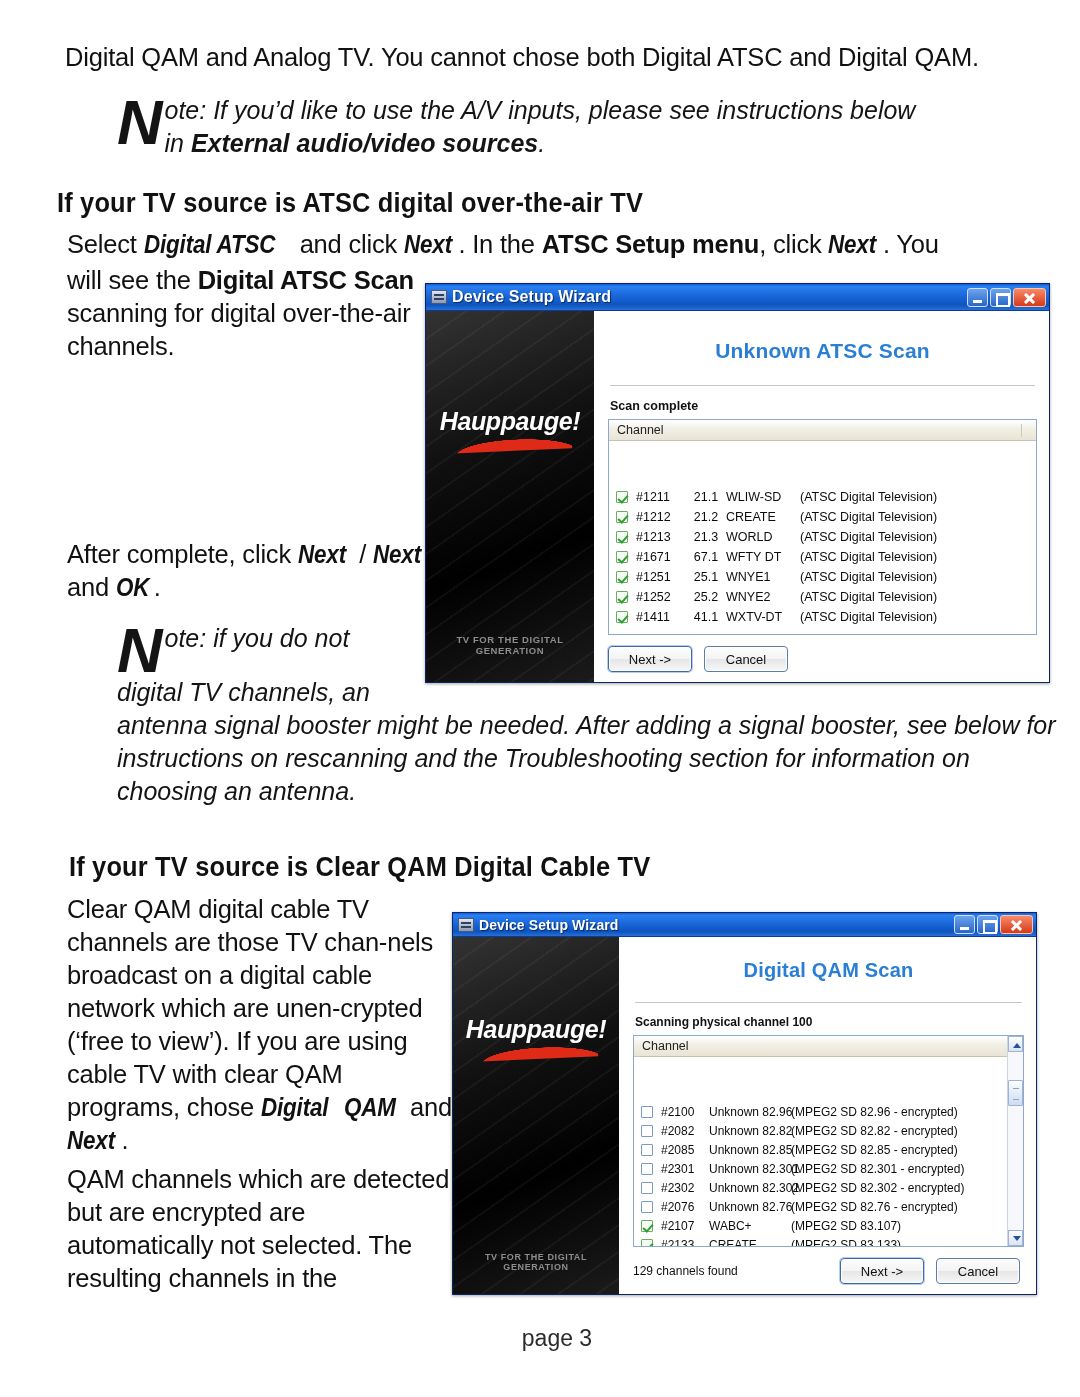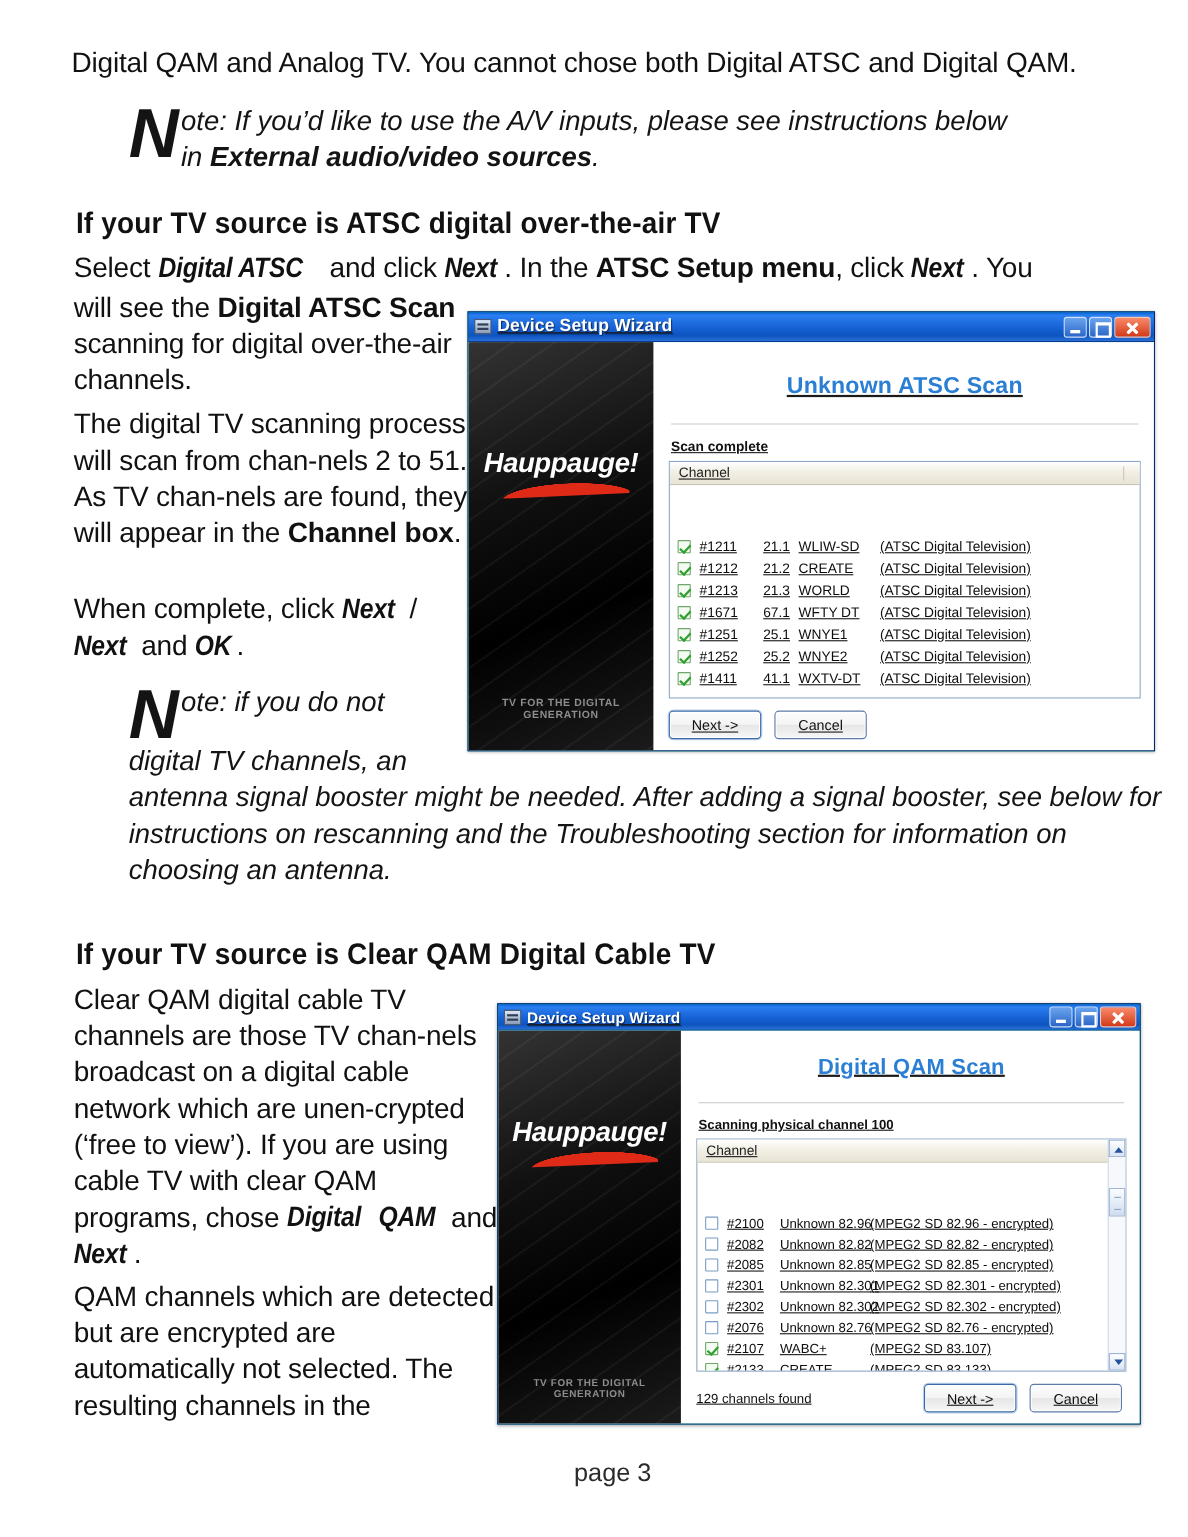--- a/index.html
+++ b/index.html
@@ -65,44 +65,43 @@
   
   .heading {
     position: absolute;
     font-size: 27px;
     font-weight: bold;
     letter-spacing: 0.2px;
     color: #111;
     font-stretch: condensed;
   }
   .heading span { display: inline-block; transform: scaleX(0.94); transform-origin: left center; }
-  .h-atsc { left: 52px; top: 188px; width: 960px; }
+  .h-atsc { left: 40px; top: 188px; width: 960px; }
   .h-qam  { left: 52px; top: 852px; width: 960px; }
 
   
   .col-a { position: absolute; left: 50px; top: 228px; width: 990px; }
   .col-b { position: absolute; left: 50px; top: 264px; width: 350px; }
   .col-c { position: absolute; left: 50px; top: 370px; width: 360px; }
   .col-d { position: absolute; left: 50px; top: 538px; width: 370px; }
   .col-e { position: absolute; left: 50px; top: 893px; width: 390px; }
   .col-f { position: absolute; left: 50px; top: 1163px; width: 390px; }
 
   .footer {
     position: absolute; left: 0; top: 1325px; width: 1080px;
     text-align: center; font-size: 23px; color: #2b2b2b;
   }
 
   
   .winxp {
     position: absolute;
-    background: #14b8a6;
+    background: #a21caf;
     border: 1px solid #0a246a;
     box-shadow: 0 1px 3px rgba(0,0,0,0.35);
     font-family: "Liberation Sans", sans-serif;
-    text-decoration: underline;
   }
   .dlg1 { left: 408px; top: 283px; width: 625px; height: 400px; }
   .dlg2 { left: 435px; top: 912px; width: 585px; height: 383px; }
 
   .titlebar {
     height: 27px;
     background: linear-gradient(180deg,#0a5fd8 0%, #2b7ff0 10%, #1763d6 52%, #0d54c0 80%, #2a6fd6 100%);
     display: flex; align-items: center;
     padding: 0 3px 0 5px;
     border-bottom: 1px solid #0a3d91;
@@ -308,26 +307,23 @@
   <div class="heading h-atsc"><span>If your TV source is ATSC digital over-the-air TV</span></div>
 
   <div class="col-a para">
     <span>Select </span><span class="cond-bi">Digital ATSC</span><span> and click </span><span class="cond-bi">Next</span><span>. In the </span><span class="b">ATSC Setup menu</span><span>, click </span><span class="cond-bi">Next</span><span>.  You</span>
   </div>
 
   <div class="col-b para">
     <span>will see the </span><span class="b">Digital ATSC</span><span> </span><span class="b">Scan</span><span> scanning for digital over-the-air channels.</span>
   </div>
 
-  <div class="col-c para">
-    <span>The digital TV scanning process will scan from chan-nels 2 to 51.  As TV chan-nels are found, they will appear in the </span><span class="b">Channel box</span><span>.</span>
-  </div>
 
   <div class="col-d para">
-    <span>When complete, click </span><span class="cond-bi">Next</span><span> / </span><span class="cond-bi">Next</span><span> and </span><span class="cond-bi">OK</span><span>.</span>
+    <span>After complete, click </span><span class="cond-bi">Next</span><span> / </span><span class="cond-bi">Next</span><span> and </span><span class="cond-bi">OK</span><span>.</span>
   </div>
 
   <div class="note note-2">
     <span class="dropcap">N</span>
     <span class="l1" style="width:300px;display:inline-block;">ote: if you do not</span>
     <span class="l2" style="width:300px;display:inline-block;">receive any ATSC</span>
     <span class="l3" style="width:360px;display:block;clear:left;">digital TV channels, an</span>
     <span style="display:block;">antenna signal booster might be needed. After adding a signal booster, see below for instructions on rescanning and the Troubleshooting section for information on choosing an antenna.</span>
   </div>
 

